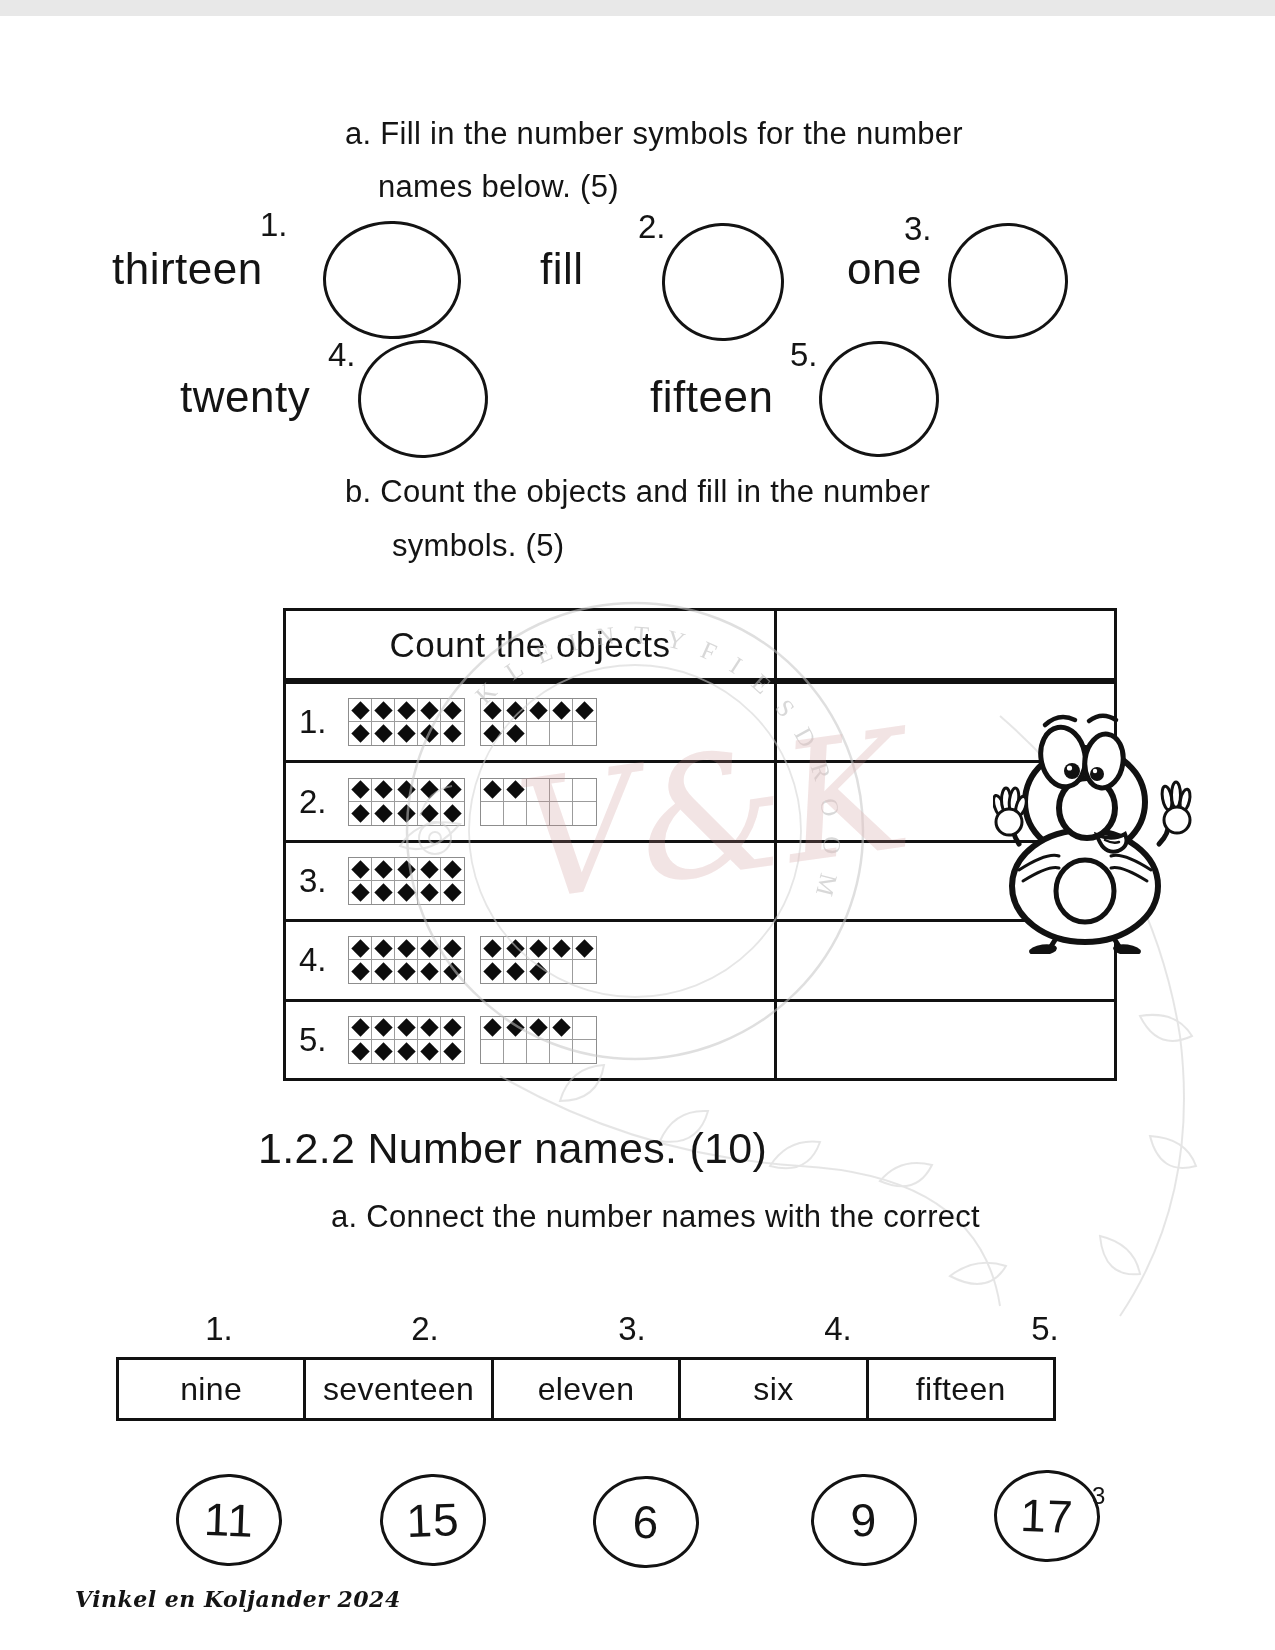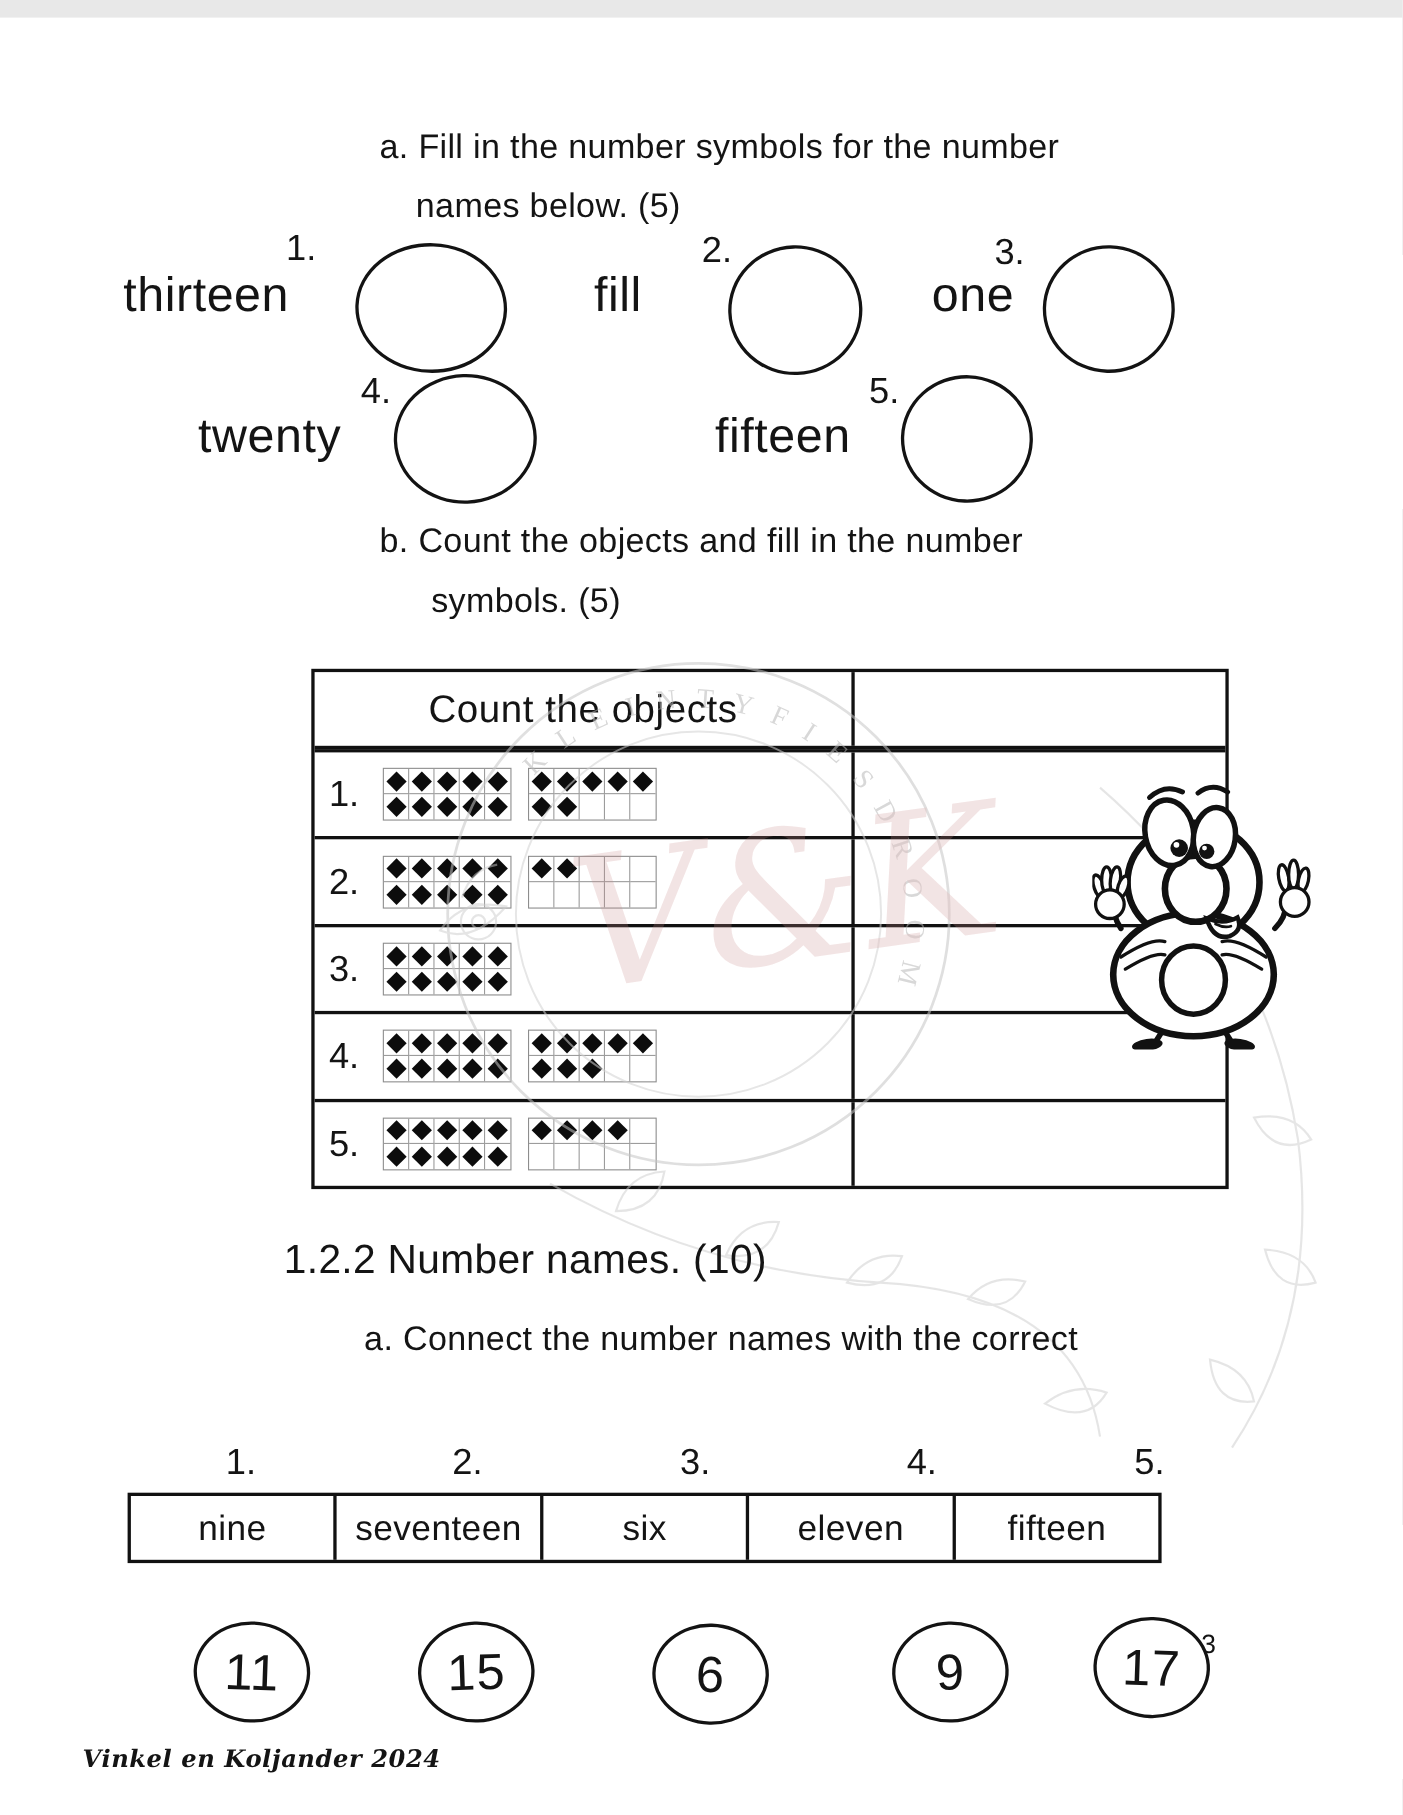--- a/index.html
+++ b/index.html
@@ -463,34 +463,34 @@
         <circle cx="184" cy="126" r="13"></circle>
       </g>
 
       <path d="M62 246 l-5 8" stroke-width="5"></path>
       <path d="M122 246 l5 8" stroke-width="5"></path>
       <ellipse cx="50" cy="256" rx="14" ry="5.5" fill="#111" stroke="none" transform="rotate(-8 50 256)"></ellipse>
       <ellipse cx="134" cy="256" rx="14" ry="5.5" fill="#111" stroke="none" transform="rotate(8 134 256)"></ellipse>
     </g>
   </svg>
 
-  <div class="abs instr" style="left:258px;top:1108px;font-size:37px;">1.2.2 Number names. (10)</div>
+  <div class="abs instr" style="left:258px;top:1108px;font-size:43px;">1.2.2 Number names. (10)</div>
   <div class="abs instr" style="left:331px;top:1183px;">a. Connect the number names with the correct</div>
 
   <div class="abs col-num" style="left:219px;top:1294px;">1.</div>
   <div class="abs col-num" style="left:425px;top:1294px;">2.</div>
   <div class="abs col-num" style="left:632px;top:1294px;">3.</div>
   <div class="abs col-num" style="left:838px;top:1294px;">4.</div>
   <div class="abs col-num" style="left:1045px;top:1294px;">5.</div>
 
   <div class="abs names-table">
     <div class="name-cell">nine</div>
     <div class="name-cell">seventeen</div>
+    <div class="name-cell">eleven</div>
     <div class="name-cell">six</div>
-    <div class="name-cell">eleven</div>
     <div class="name-cell">fifteen</div>
   </div>
 
   <div class="abs sym-circle ac1" style="left:176px;top:1458px;width:100px;height:86px;">
       <span>11</span>
     </div>
   <div class="abs sym-circle ac2" style="left:380px;top:1458px;width:100px;height:86px;">
       <span>15</span>
     </div>
   <div class="abs sym-circle ac3" style="left:593px;top:1460px;width:100px;height:86px;">

